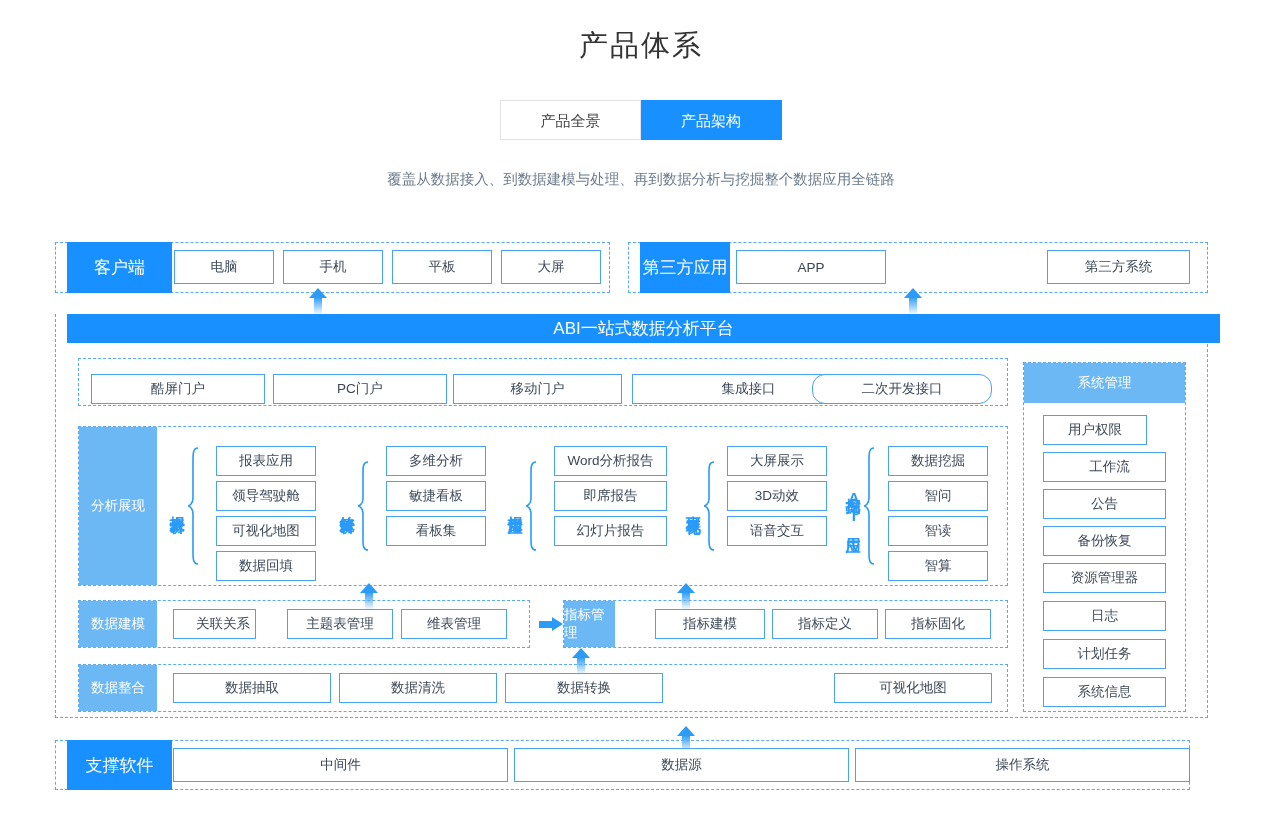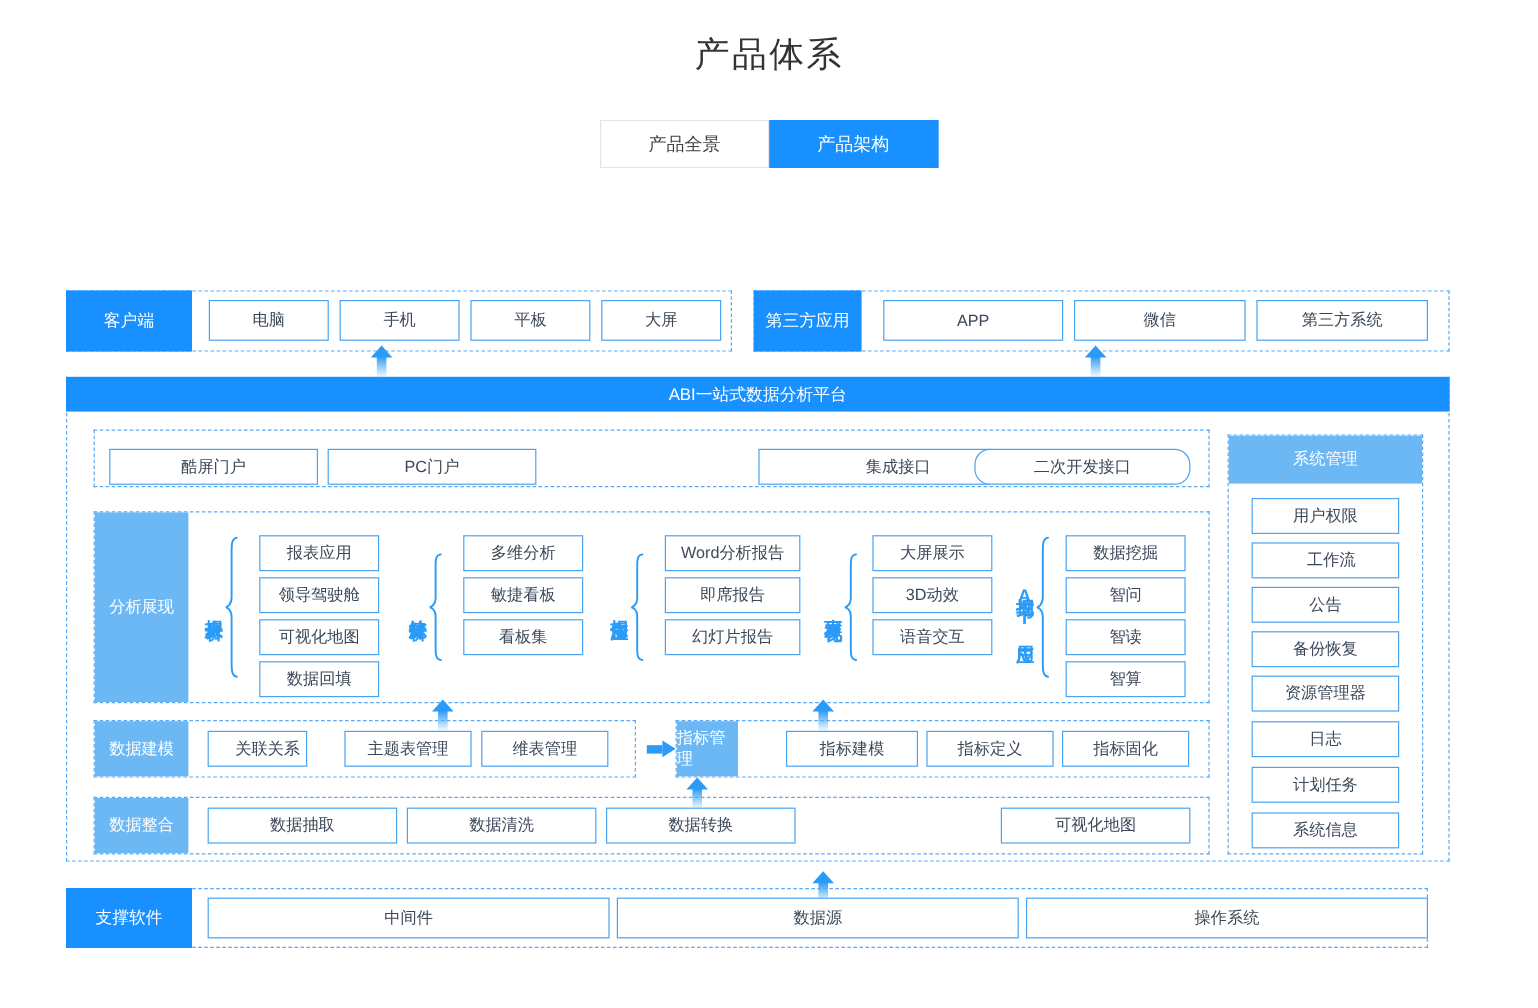--- a/index.html
+++ b/index.html
@@ -31,21 +31,21 @@
   .tab + .tab { border-left: none; }
   .subtitle {
     position: absolute; top: 170px; left: 0; width: 1282px;
     text-align: center; font-size: 14.5px; color: #6a7a8c;
   }
 
   
   .dash { border: 1px dashed #5aa9f5; }
   .solidbar {
     background: #1890ff; color: #fff; display: flex;
-    align-items: center; justify-content: center; font-size: 14px;
+    align-items: center; justify-content: center; font-size: 17px; margin-left: 12px;
   }
   .lightlabel {
     background: #6cb8f5; color: #fff; display: flex;
     align-items: center; justify-content: center; font-size: 13.5px;
   }
   .cell {
     border: 1px solid #4aa3f0; background: #fff; color: #3c4858;
     display: flex; align-items: center; justify-content: center;
     font-size: 13.5px; height: 30px;
   }
@@ -99,42 +99,43 @@
 
 <div class="page">
 
   <div class="title">产品体系</div>
 
   <div class="tabs">
     <div class="tab">产品全景</div>
     <div class="tab active">产品架构</div>
   </div>
 
+  <div class="subtitle">覆盖从数据接入、到数据建模与处理、再到数据分析与挖掘整个数据应用全链路</div>
 
   <div class="dash" style="position:absolute;left:55px;top:242px;width:555px;height:51px;"></div>
   <div class="solidbar" style="position:absolute;left:55px;top:242px;width:105px;height:51px;">客户端</div>
   <div class="cellb" style="position:absolute;left:174px;top:250px;width:100px;">电脑</div>
   <div class="cellb" style="position:absolute;left:283px;top:250px;width:100px;">手机</div>
   <div class="cellb" style="position:absolute;left:392px;top:250px;width:100px;">平板</div>
   <div class="cellb" style="position:absolute;left:501px;top:250px;width:100px;">大屏</div>
   <div class="uparrow" style="left:309px;top:288px;"></div>
 
   <div class="dash" style="position:absolute;left:628px;top:242px;width:580px;height:51px;"></div>
   <div class="solidbar" style="position:absolute;left:628px;top:242px;width:90px;height:51px;">第三方应用</div>
   <div class="cellb" style="position:absolute;left:736px;top:250px;width:150px;">APP</div>
-  <div class="cellb" style="position:absolute;left:895px;top:250px;width:143px;">微信</div>
   <div class="cellb" style="position:absolute;left:1047px;top:250px;width:143px;">第三方系统</div>
   <div class="uparrow" style="left:904px;top:288px;"></div>
 
   <div class="dash" style="position:absolute;left:55px;top:314px;width:1153px;height:404px;border-top:none;"></div>
   <div class="solidbar" style="position:absolute;left:55px;top:314px;width:1153px;height:29px;">ABI一站式数据分析平台</div>
 
   <div class="dash" style="position:absolute;left:78px;top:358px;width:930px;height:48px;"></div>
   <div class="cell" style="position:absolute;left:91px;top:374px;width:174px;">酷屏门户</div>
   <div class="cell" style="position:absolute;left:273px;top:374px;width:174px;">PC门户</div>
+  <div class="cell" style="position:absolute;left:453px;top:374px;width:169px;">移动门户</div>
   <div class="cell" style="position:absolute;left:632px;top:374px;width:193px;padding-left:40px;">集成接口</div>
   <div class="cell" style="position:absolute;left:812px;top:374px;width:180px;border-radius:13px;">二次开发接口</div>
 
   <div class="dash" style="position:absolute;left:78px;top:426px;width:930px;height:160px;"></div>
   <div class="lightlabel" style="position:absolute;left:79px;top:427px;width:78px;height:158px;text-align:center;">分析展现</div>
 
   <div class="vgroup" style="left:170px;top:444px;height:124px;">
     <div class="vtext">报表分析</div>
     <div class="brace">
       <svg width="12" height="120" viewBox="0 0 12 120">
@@ -227,21 +228,21 @@
 
   <div class="dash" style="position:absolute;left:78px;top:664px;width:930px;height:48px;"></div>
   <div class="lightlabel" style="position:absolute;left:79px;top:665px;width:78px;height:46px;">数据整合</div>
   <div class="cell" style="position:absolute;left:173px;top:673px;width:158px;">数据抽取</div>
   <div class="cell" style="position:absolute;left:339px;top:673px;width:158px;">数据清洗</div>
   <div class="cell" style="position:absolute;left:505px;top:673px;width:158px;">数据转换</div>
   <div class="cell" style="position:absolute;left:834px;top:673px;width:158px;">可视化地图</div>
 
   <div class="dash" style="position:absolute;left:1023px;top:362px;width:163px;height:350px;"></div>
   <div class="lightlabel" style="position:absolute;left:1024px;top:363px;width:161px;height:40px;">系统管理</div>
-  <div class="cell" style="position:absolute;left:1043px;top:415px;width:123px;">用户权限</div>
+  <div class="cell" style="position:absolute;left:1043px;top:415px;width:104px;">用户权限</div>
   <div class="cell" style="position:absolute;left:1043px;top:452px;width:123px;padding-left:10px;">工作流</div>
   <div class="cell" style="position:absolute;left:1043px;top:489px;width:123px;">公告</div>
   <div class="cell" style="position:absolute;left:1043px;top:526px;width:123px;">备份恢复</div>
   <div class="cell" style="position:absolute;left:1043px;top:563px;width:123px;">资源管理器</div>
   <div class="cell" style="position:absolute;left:1043px;top:601px;width:123px;">日志</div>
   <div class="cell" style="position:absolute;left:1043px;top:639px;width:123px;">计划任务</div>
   <div class="cell" style="position:absolute;left:1043px;top:677px;width:123px;">系统信息</div>
 
   <div class="uparrow" style="left:677px;top:726px;"></div>
   <div class="dash" style="position:absolute;left:55px;top:740px;width:1135px;height:50px;"></div>

